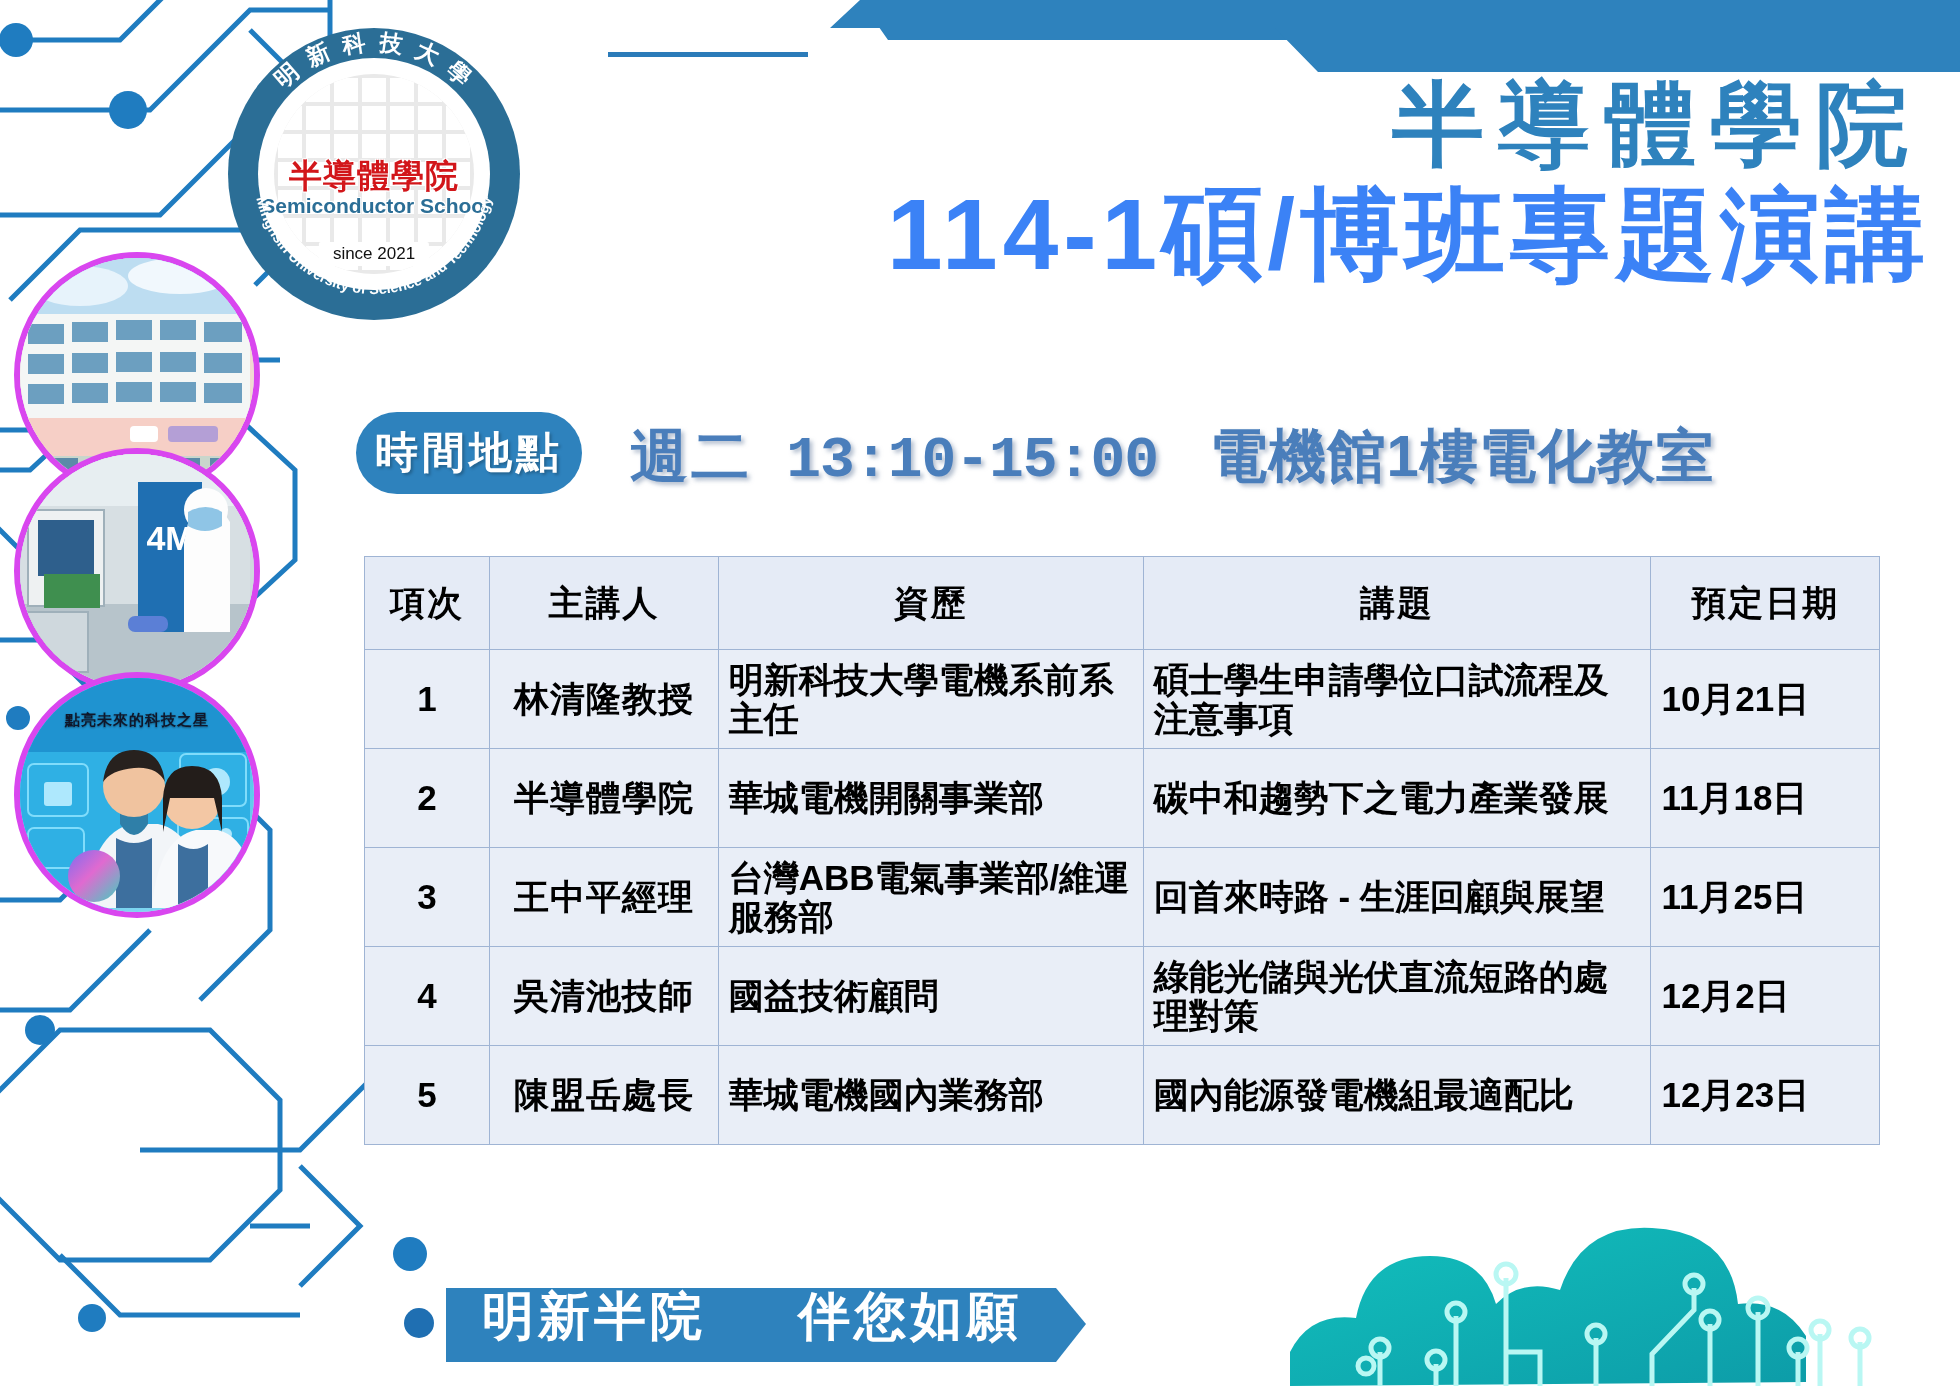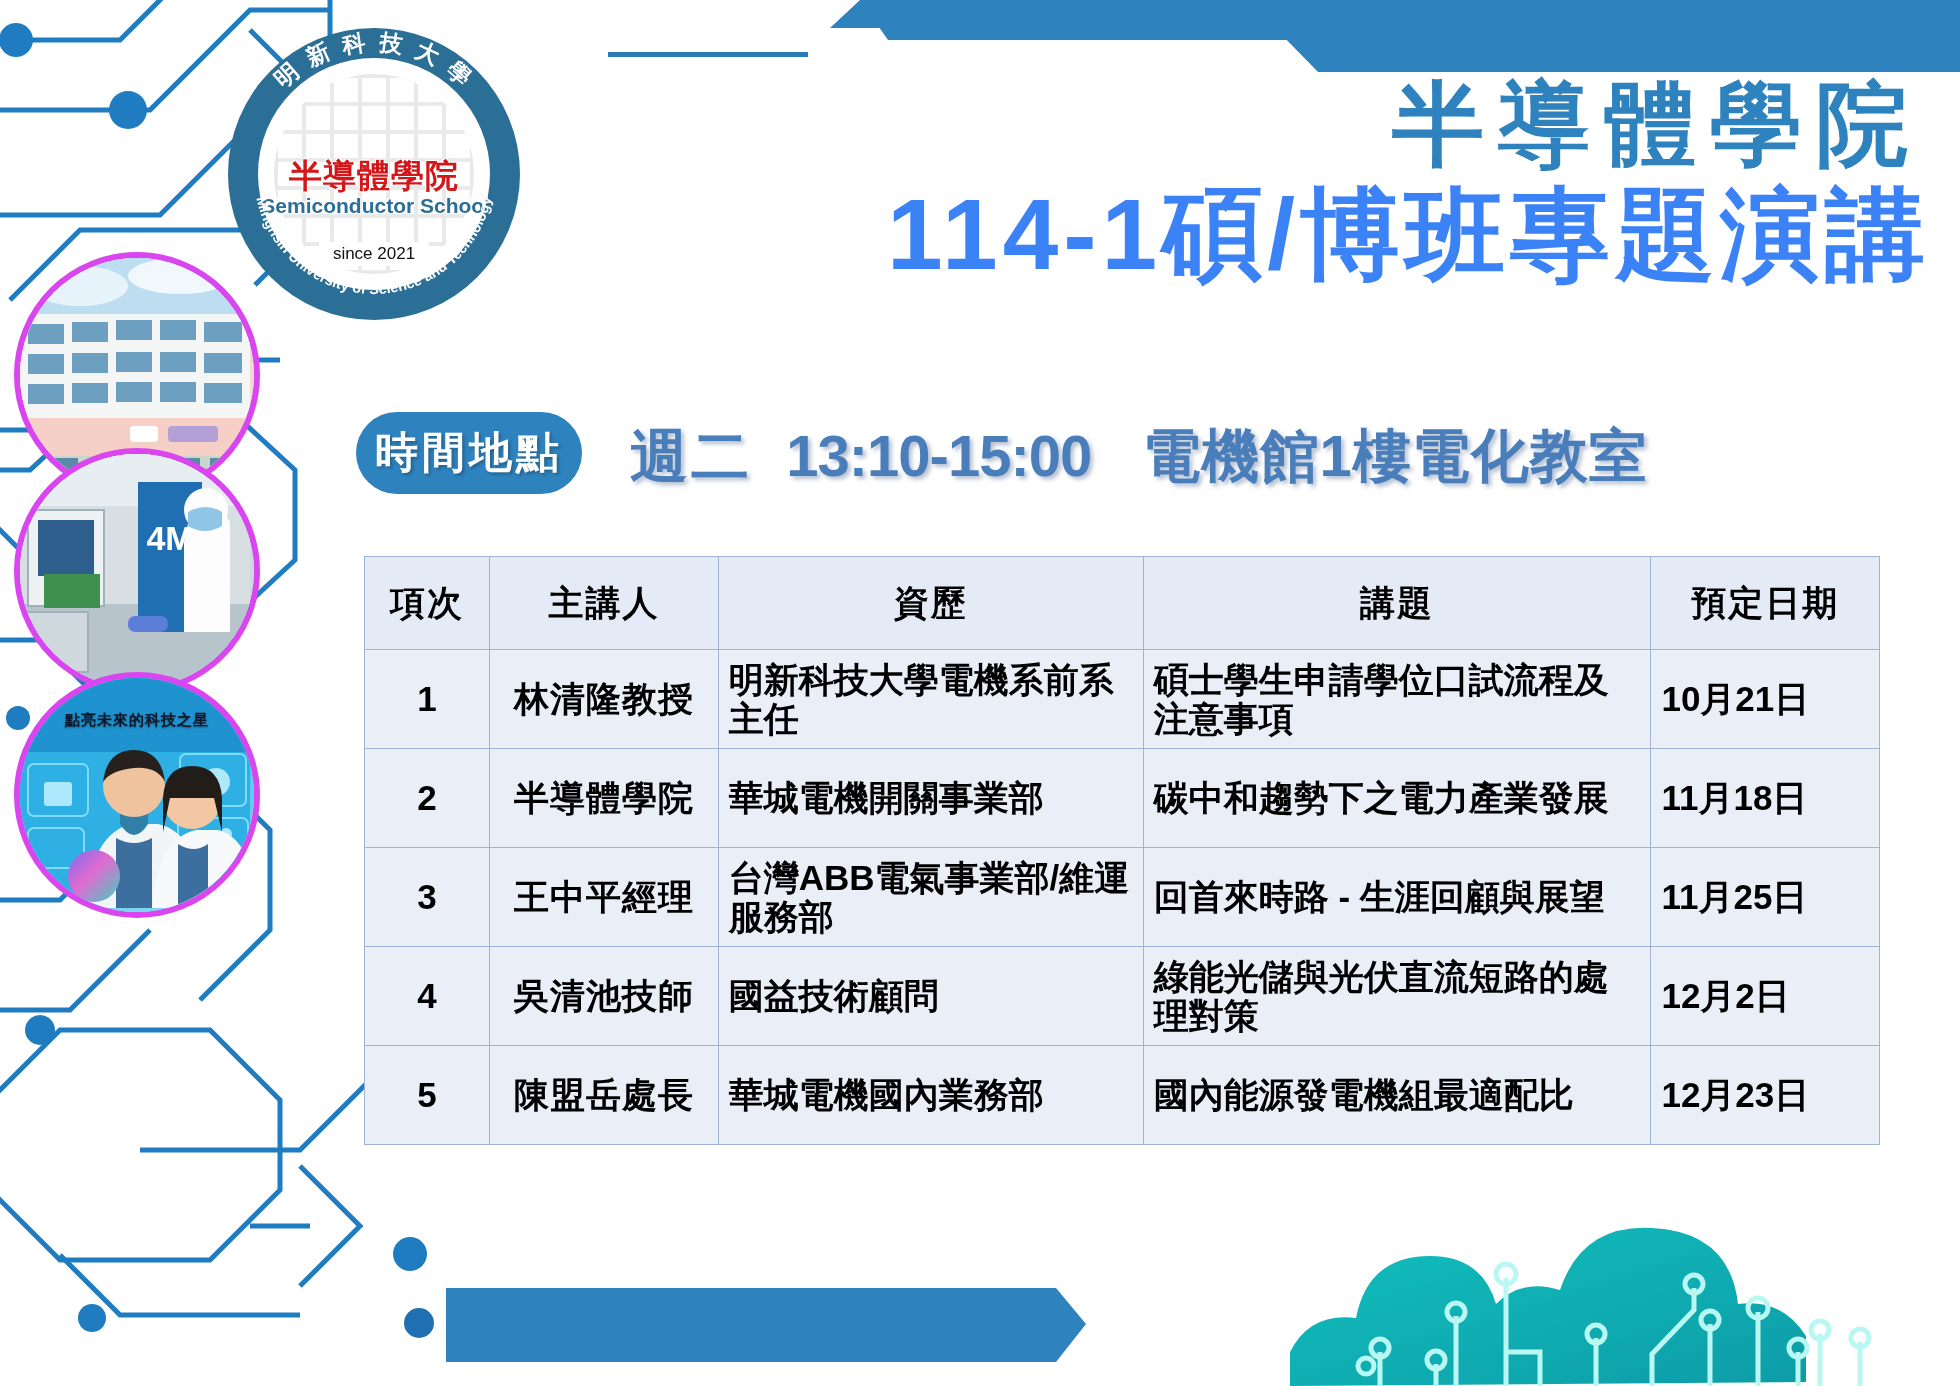--- a/index.html
+++ b/index.html
@@ -82,21 +82,21 @@
     color:#fff;font-weight:bold;font-size:43px;letter-spacing:4px;
     text-shadow:2px 2px 3px rgba(0,0,0,.25);
   }
   .tl-text{
     position:absolute;left:630px;top:418px;
     font-weight:bold;font-size:58px;color:#4a7ebb;white-space:nowrap;
     text-shadow:3px 3px 4px rgba(120,140,170,.55);
     letter-spacing:1px;
   }
   .tl-text .t-day{letter-spacing:3px;}
-  .tl-text .t-time{font-family:Liberation Sans, sans-serif;font-weight:bold;letter-spacing:-1px;}
+  .tl-text .t-time{font-family:Liberation Mono, monospace;font-weight:bold;letter-spacing:-1px;}
   .tl-text .t-place{letter-spacing:1px;}
 
   
   .tbl{
     position:absolute;left:364px;top:556px;width:1516px;
     border-collapse:collapse;
     background:#e9eef7;
     table-layout:fixed;
   }
   .tbl td,.tbl th{
@@ -471,14 +471,19 @@
         <circle cx="600" cy="182" r="9"></circle>
       <circle cx="176" cy="204" r="9"></circle>
         <circle cx="106" cy="210" r="8"></circle>
     </g>
   </svg>
 
   <div class="footer-dot"></div>
   <svg class="footer-ribbon" viewBox="0 0 640 74" preserveAspectRatio="none">
     <polygon points="0,0 610,0 640,36 610,74 0,74" fill="#2e82bd"></polygon>
   </svg>
+  <div class="footer-text">
+    <span>明新半院</span>
+    &nbsp;&nbsp;&nbsp;
+    <span>伴您如願</span>
+  </div>
 
 </div>
 
 </body></html>

